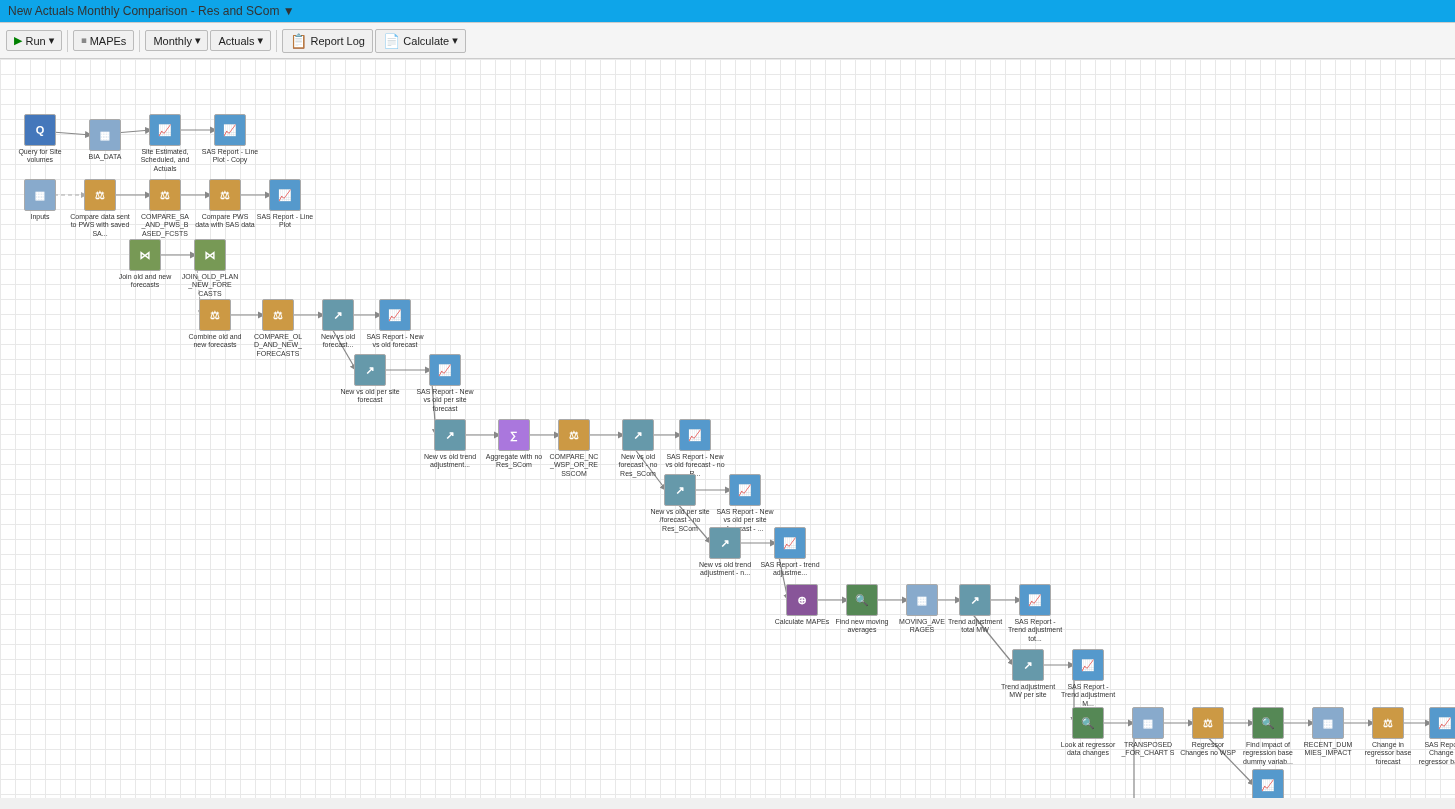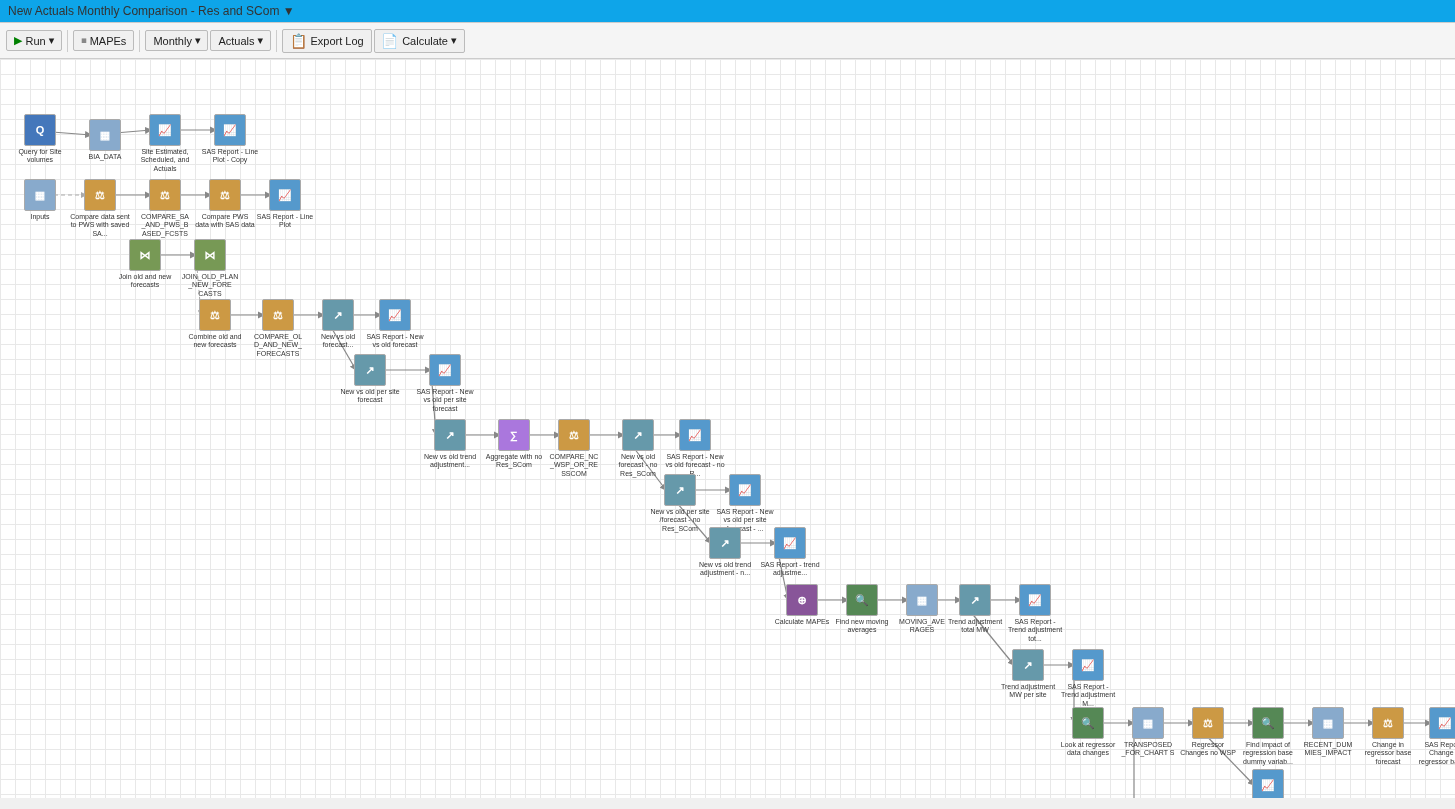--- a/index.html
+++ b/index.html
@@ -149,21 +149,21 @@
     <span>Monthly</span>
     <span>▾</span>
   </div>
   <div class="toolbar-btn">
     <span>Actuals</span>
     <span>▾</span>
   </div>
   <div class="toolbar-separator"></div>
   <div class="toolbar-btn">
     <span style="font-size:14px;">📋</span>
-    <span>Export Log</span>
+    <span>Report Log</span>
   </div>
   <div class="toolbar-btn">
     <span style="font-size:14px;">📄</span>
     <span>Calculate</span>
     <span>▾</span>
   </div>
 </div>
 
 <div id="canvas">
   <svg id="connections-svg">

